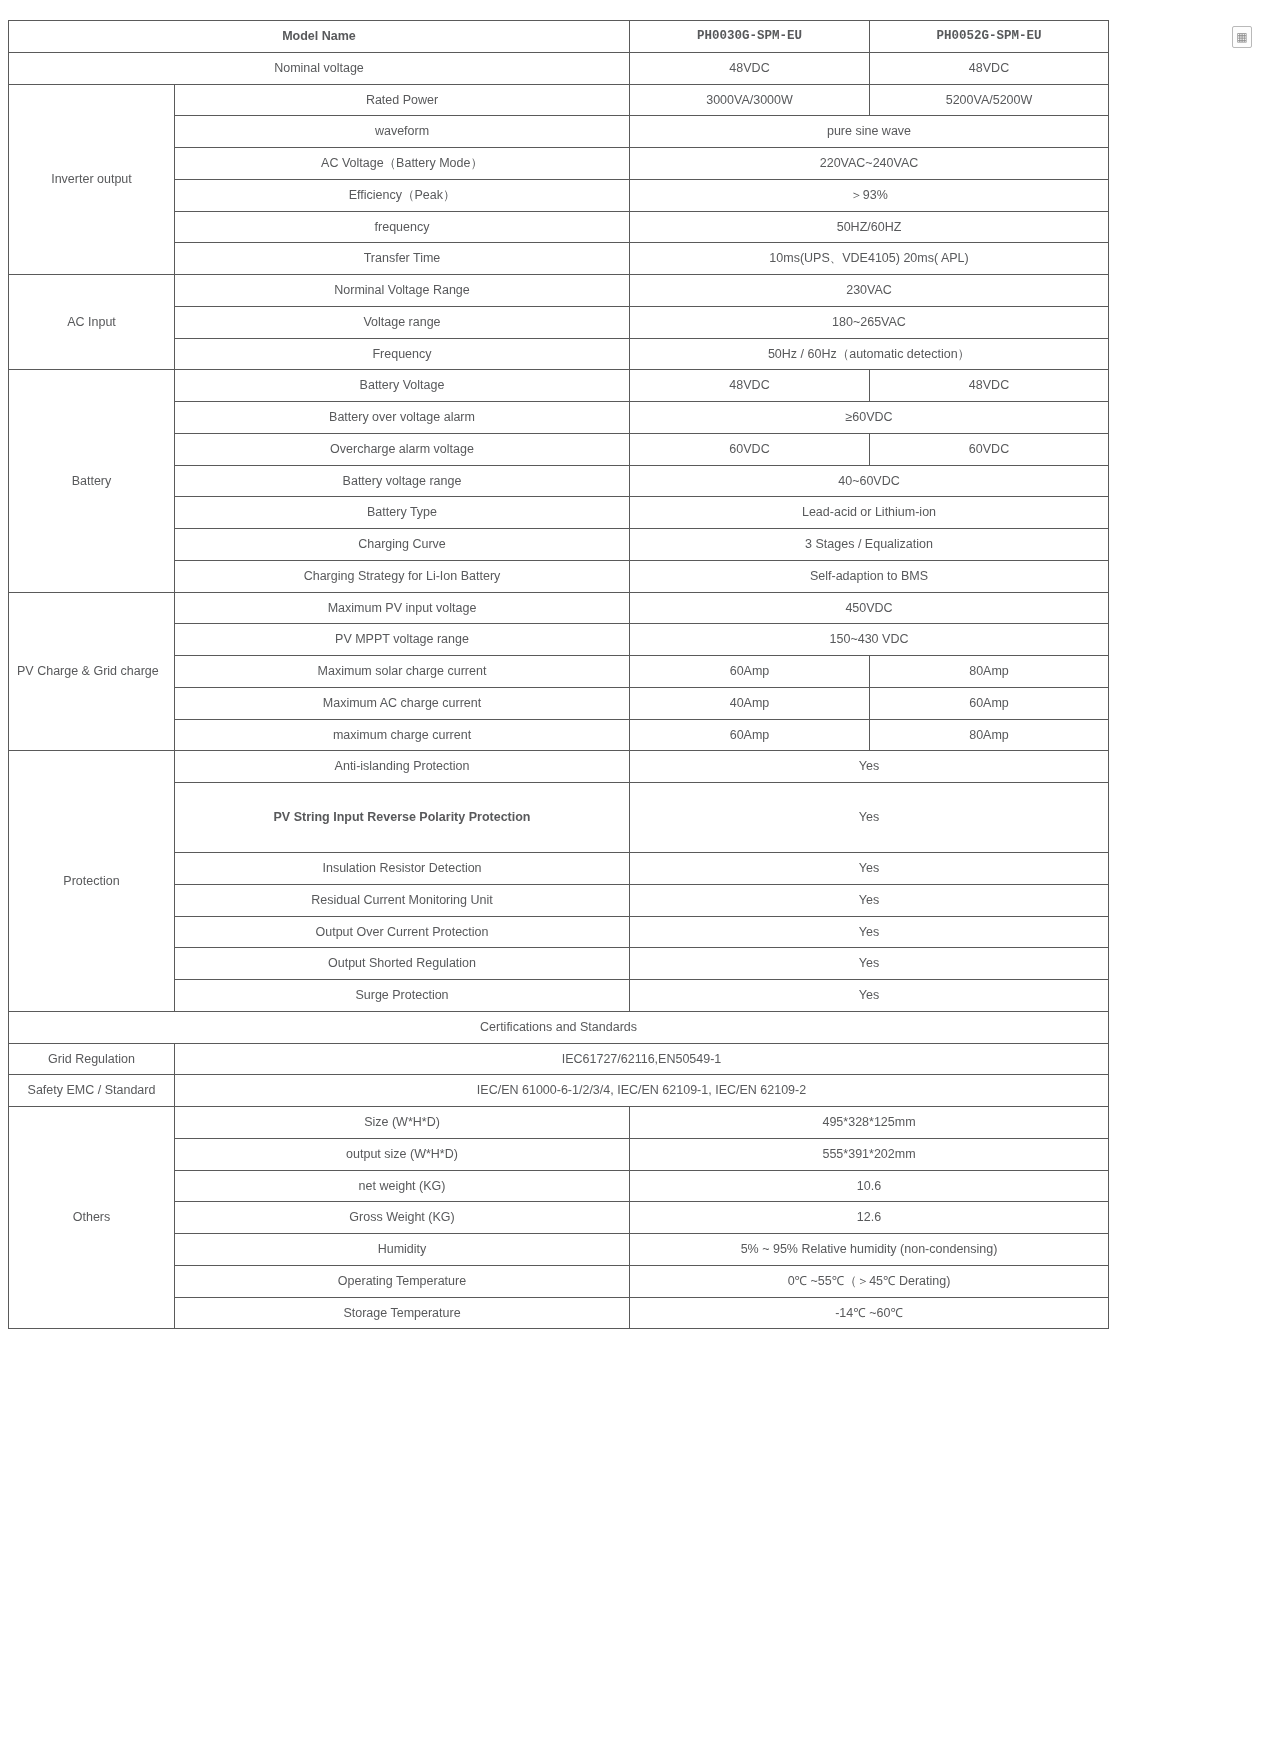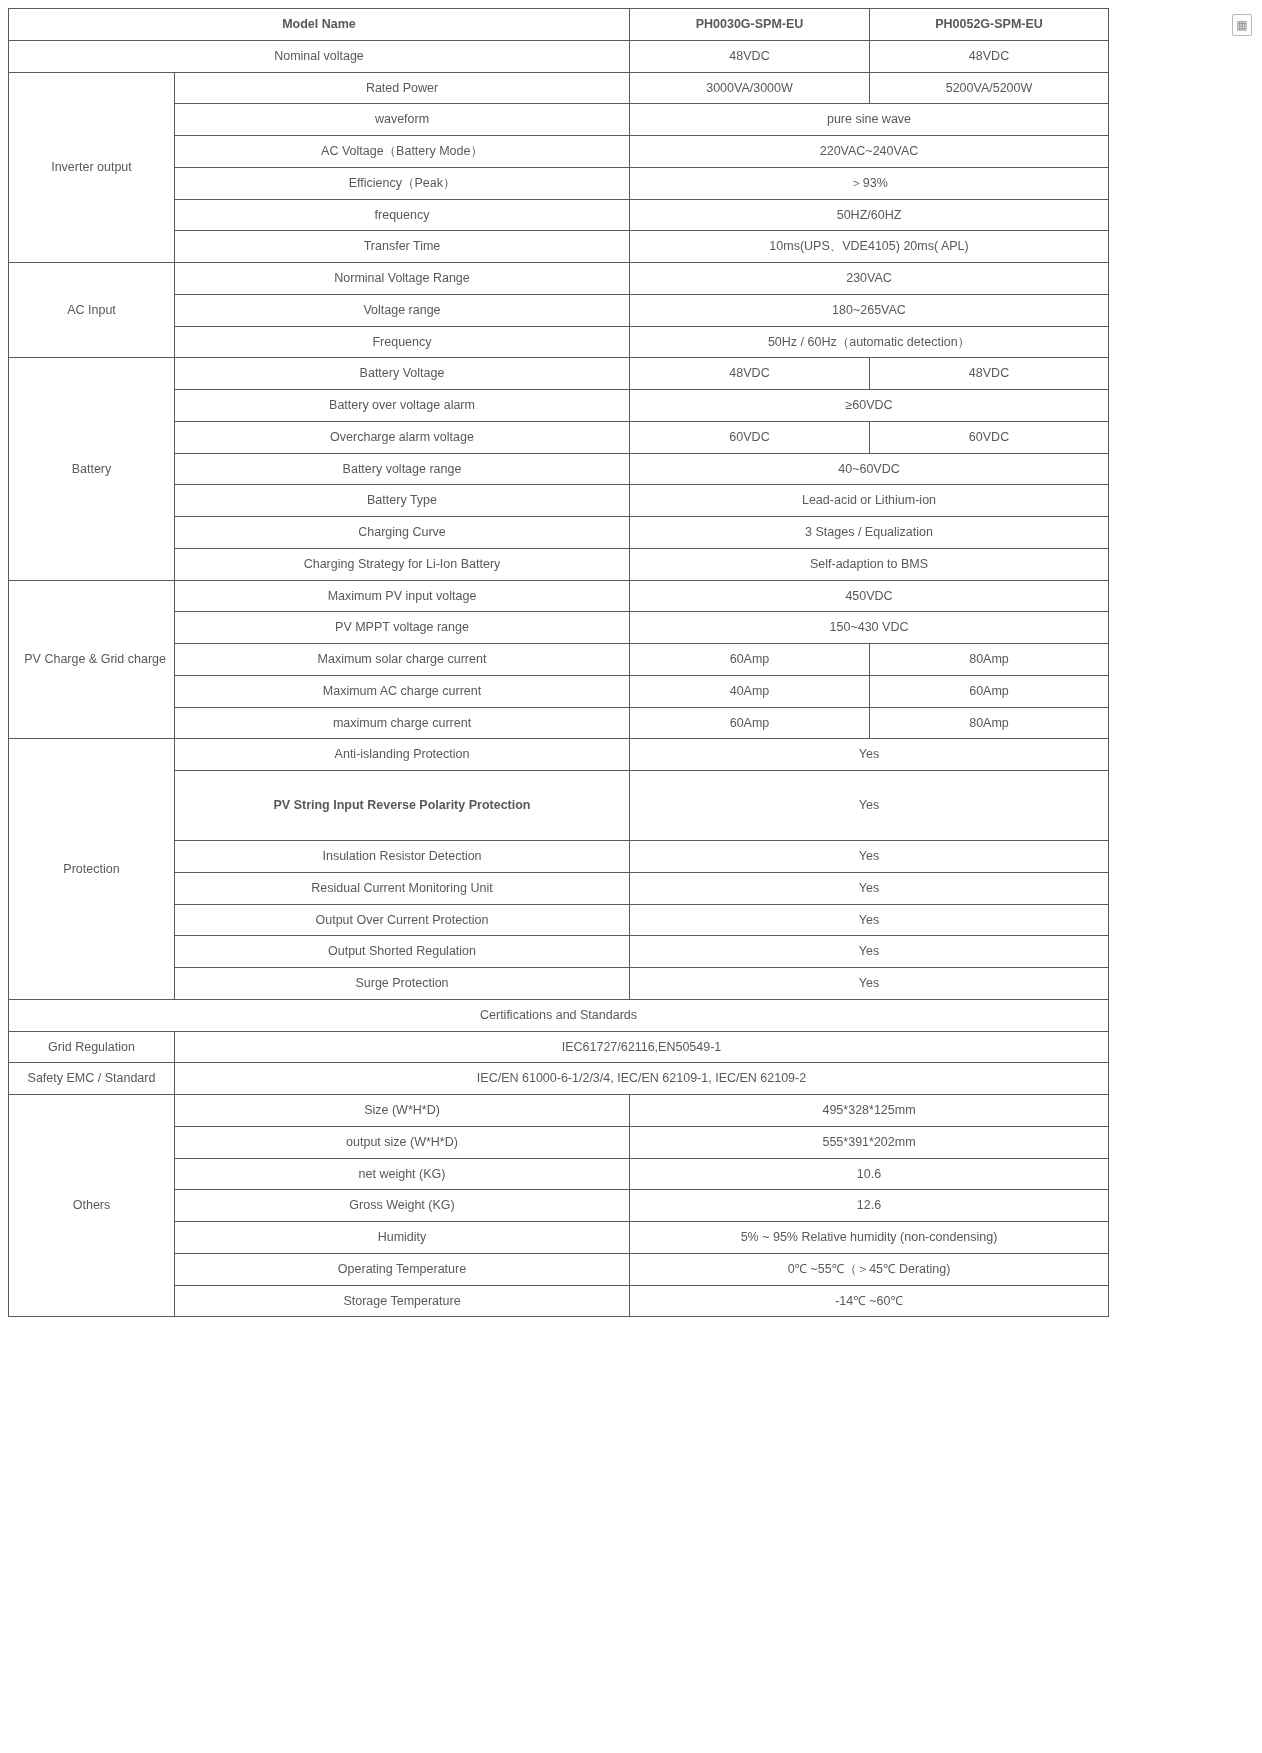--- a/index.html
+++ b/index.html
@@ -26,21 +26,21 @@
     background: #fdfdfd;
     display: flex;
     align-items: center;
     justify-content: center;
     font-size: 12px;
     color: #8a8a8a;
     line-height: 1;
   }
   table.spec {
     width: 1100px;
-    margin: 8px 0 0 8px;
+    margin: 20px 0 0 8px;
     border-collapse: collapse;
     table-layout: fixed;
   }
   table.spec td {
     border: 1px solid #5a5a5a;
     padding: 6px 8px;
     font-size: 12.5px;
     color: #58595b;
     text-align: center;
     vertical-align: middle;
@@ -48,34 +48,35 @@
     background: #ffffff;
   }
   td.cat {
     color: #6cbe45;
     font-size: 12.5px;
     text-align: left;
     padding-left: 12px;
     vertical-align: middle;
   }
   td.cat.centered {
-    text-align: right;
+    text-align: left;
     padding-left: 8px;
   }
   td.head-label {
     color: #6cbe45;
     font-weight: bold;
     text-align: left;
     padding-left: 12px;
     font-size: 13px;
   }
   td.model {
     color: #6cbe45;
     font-weight: bold;
     font-size: 13px;
+    font-family: Liberation Mono, monospace;
   }
   td.param {
     text-align: center;
     color: #58595b;
   }
   td.param-left {
     text-align: left;
     padding-left: 108px;
     font-weight: bold;
   }

